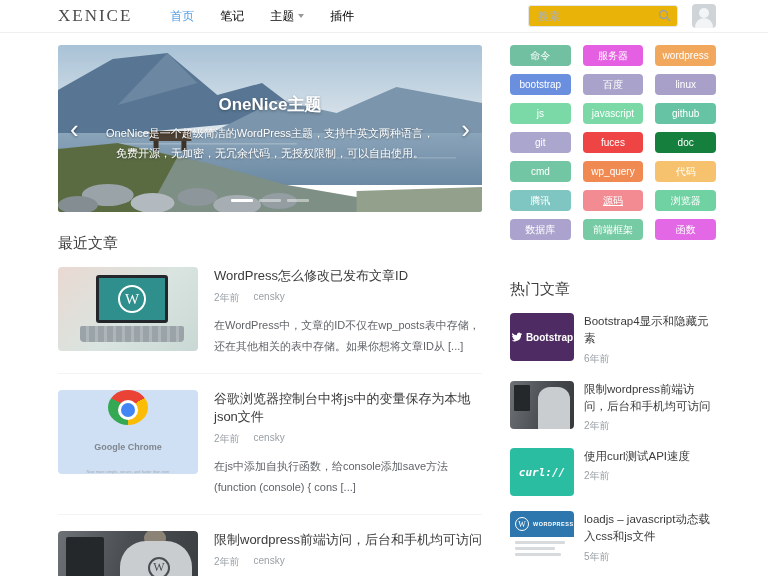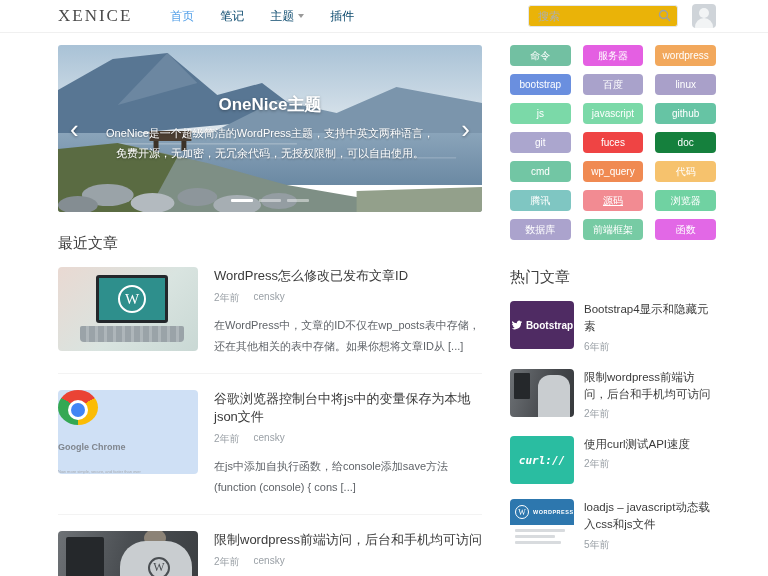--- a/index.html
+++ b/index.html
@@ -5,21 +5,21 @@
   * { margin:0; padding:0; box-sizing:border-box; }
   html,body { width:768px; height:576px; overflow:hidden; background:#fff;
     font-family:"Liberation Sans", sans-serif; color:#333; }
 
   
   .nav { height:33px; display:flex; align-items:center; padding:0 52px 0 58px;
     border-bottom:1px solid #f0f0f0; background:#fff; }
   .logo { font-family:"Liberation Serif", serif; font-size:17px; color:#4a4a4a;
     letter-spacing:2px; margin-right:38px; }
   .navlinks { display:flex; gap:26px; align-items:center; flex:1; }
-  .navlink { font-size:12px; color:#0c4a6e; cursor:pointer; display:flex; align-items:center; gap:4px; }
+  .navlink { font-size:12px; color:#000000; cursor:pointer; display:flex; align-items:center; gap:4px; }
   .navlink.active { color:#54a0e8; }
   .caret { width:0; height:0; border-left:3.5px solid transparent; border-right:3.5px solid transparent;
     border-top:4px solid #999; display:inline-block; }
   .search { position:relative; width:150px; margin-right:14px; }
   .search input { width:100%; height:22px; border:1px solid #e4e7ea; border-radius:3px;
     font-size:11px; padding:0 24px 0 9px; color:#333; outline:none; background:#eab308; }
   .search input::placeholder { color:#aab0b6; }
   .search .mag { position:absolute; right:7px; top:4px; }
   .avatar { width:24px; height:24px; border-radius:4px; background:#cfd4d9; position:relative; overflow:hidden; }
   .avatar::before { content:""; position:absolute; left:7px; top:4px; width:10px; height:10px;
@@ -62,21 +62,21 @@
   .t-wplaptop .screen { position:absolute; left:38px; top:8px; width:72px; height:48px;
     background:#2e8f8c; border:3px solid #23272b; border-radius:3px;
     display:flex; align-items:center; justify-content:center; }
   .t-wplaptop .kb { position:absolute; left:22px; top:59px; width:104px; height:16px;
     background:#aeb6ba; border-radius:2px 2px 4px 4px;
     background-image:repeating-linear-gradient(90deg,#9aa3a8 0 6px,#aeb6ba 6px 9px); }
   .wplogo { border:2px solid #fff; border-radius:50%; color:#fff;
     font-family:"Liberation Serif", serif; display:flex; align-items:center; justify-content:center; }
 
   
-  .t-chrome { background:#cfe0f5; display:flex; flex-direction:column; justify-content:center; gap:17px; }
+  .t-chrome { background:#cfe0f5; display:flex; flex-direction:column; align-items:center; justify-content:center; gap:17px; }
   .chrome-logo { width:40px; height:40px; border-radius:50%; position:relative;
     background:conic-gradient(from 60deg,#fbbc05 0 120deg,#34a853 0 240deg,#ea4335 0 360deg); }
   .chrome-logo::before { content:""; position:absolute; left:10px; top:10px; width:20px; height:20px;
     border-radius:50%; background:#fff; }
   .chrome-logo::after { content:""; position:absolute; left:13px; top:13px; width:14px; height:14px;
     border-radius:50%; background:#4285f4; }
   .chrome-name { font-size:9px; font-weight:bold; color:#80868e; }
   .chrome-tag { font-size:4px; color:#a5aab1; }
 
   
@@ -84,21 +84,21 @@
   .t-desk .monitor { position:absolute; left:8px; top:6px; width:38px; height:52px; background:#25282b; border-radius:2px; }
   .t-desk .shirt { position:absolute; right:6px; top:10px; width:72px; height:74px;
     background:#c9cdd0; border-radius:26px 26px 0 0; }
   .t-desk .head { position:absolute; right:32px; top:-2px; width:22px; height:18px; background:#8c8377; border-radius:50%; }
 
   
   .t-curl { background:#2abda1; display:flex; align-items:center; justify-content:center; }
   .curl-txt { font-family:"DejaVu Sans Mono", monospace; font-style:italic; font-weight:bold; color:#fff; }
 
   
-  .tagcloud { display:grid; grid-template-columns:repeat(3,1fr); gap:8px 12px; margin-bottom:28px; }
+  .tagcloud { display:grid; grid-template-columns:repeat(3,1fr); gap:8px 12px; margin-bottom:40px; }
   .tag { height:21px; border-radius:4px; color:#fff; font-size:10px; display:flex;
     align-items:center; justify-content:center; cursor:pointer; overflow:hidden; white-space:nowrap; padding:0 3px; }
 
   .pop-item { display:flex; gap:10px; margin-bottom:15px; }
   .pthumb { width:64px; height:48px; border-radius:4px; flex:none; position:relative; overflow:hidden; }
   .p-body { flex:1; min-width:0; }
   .p-title { font-size:11.5px; color:#3a3a3a; line-height:1.5; margin-bottom:4px; cursor:pointer; }
   .p-time { font-size:10px; color:#9aa0a6; }
 
   .t-bootstrap { background:#4f2b63; display:flex; align-items:center; justify-content:center; gap:3px; }

